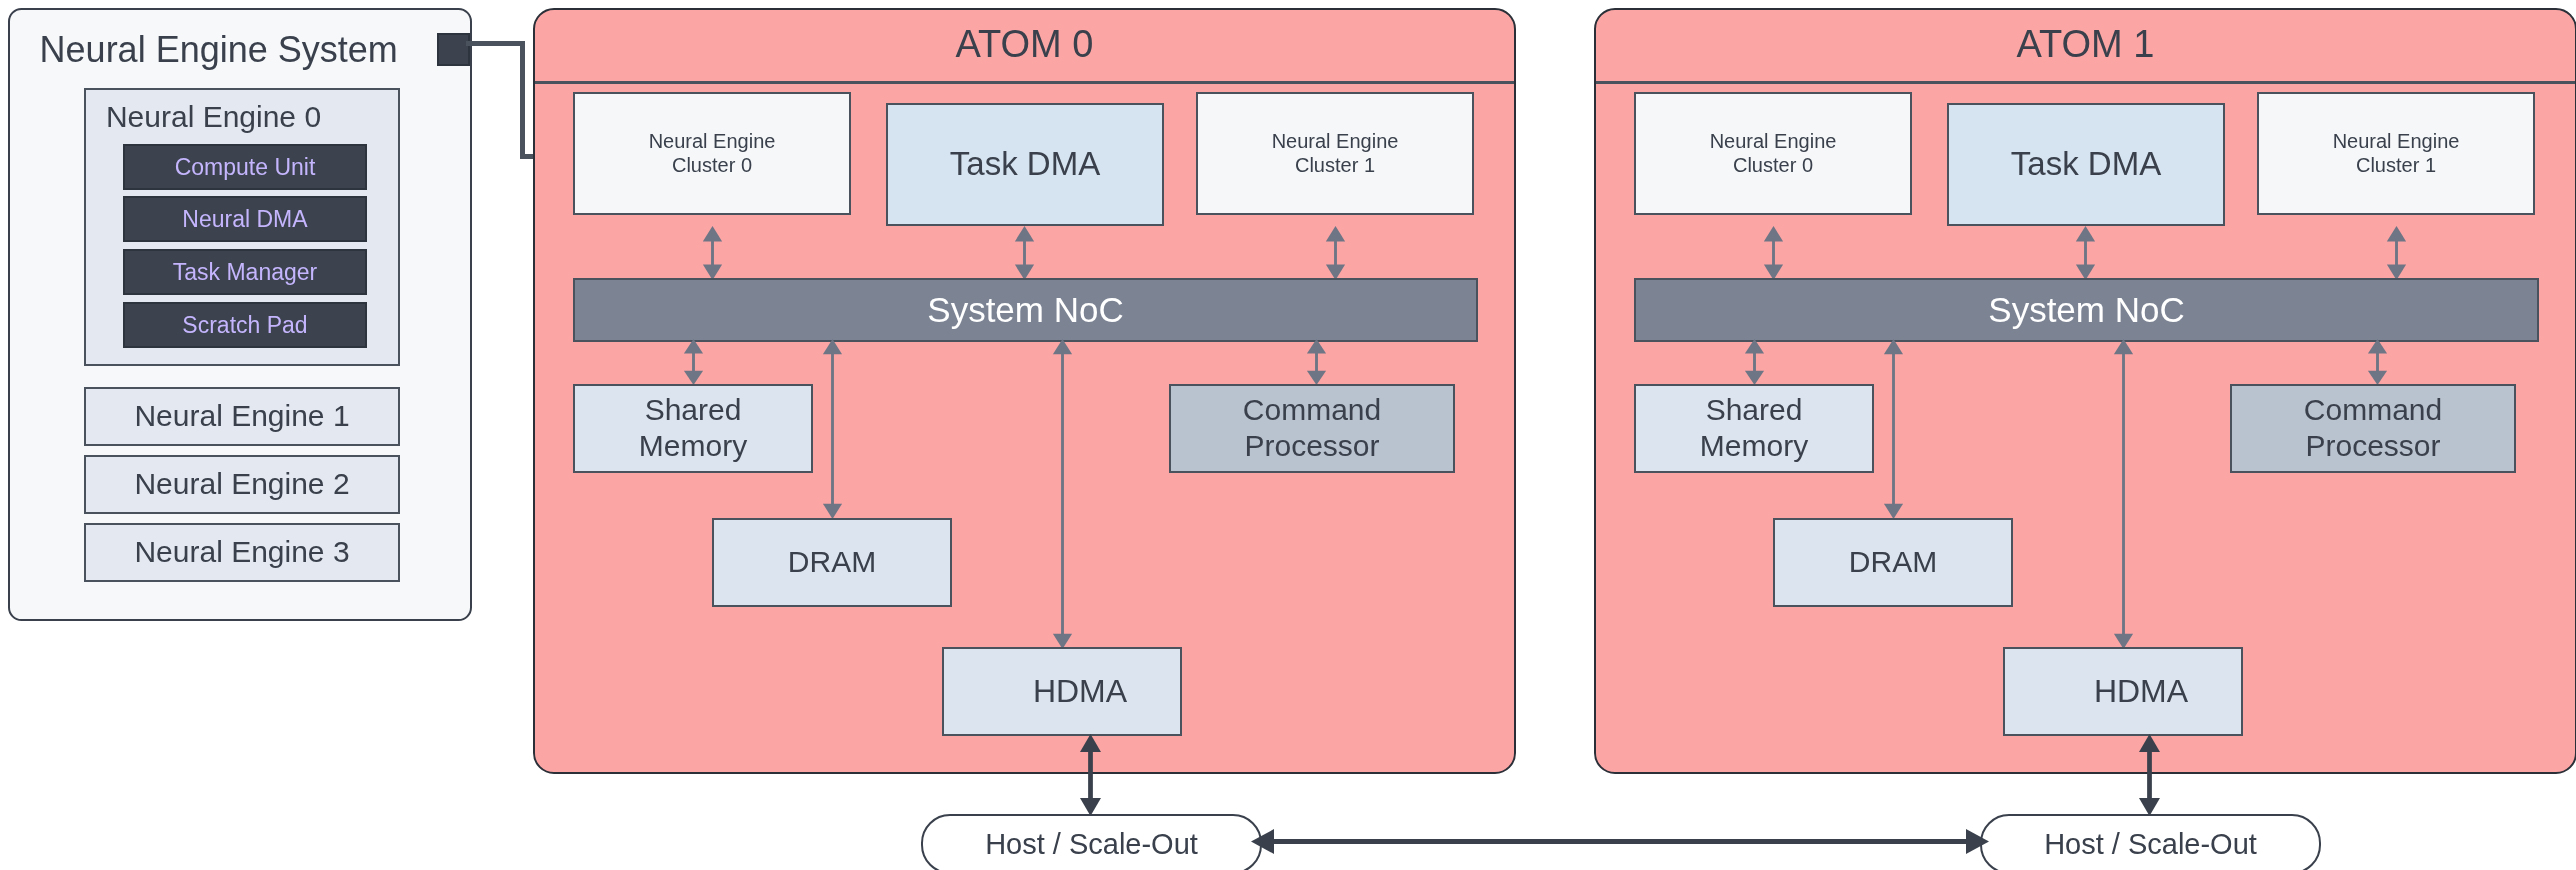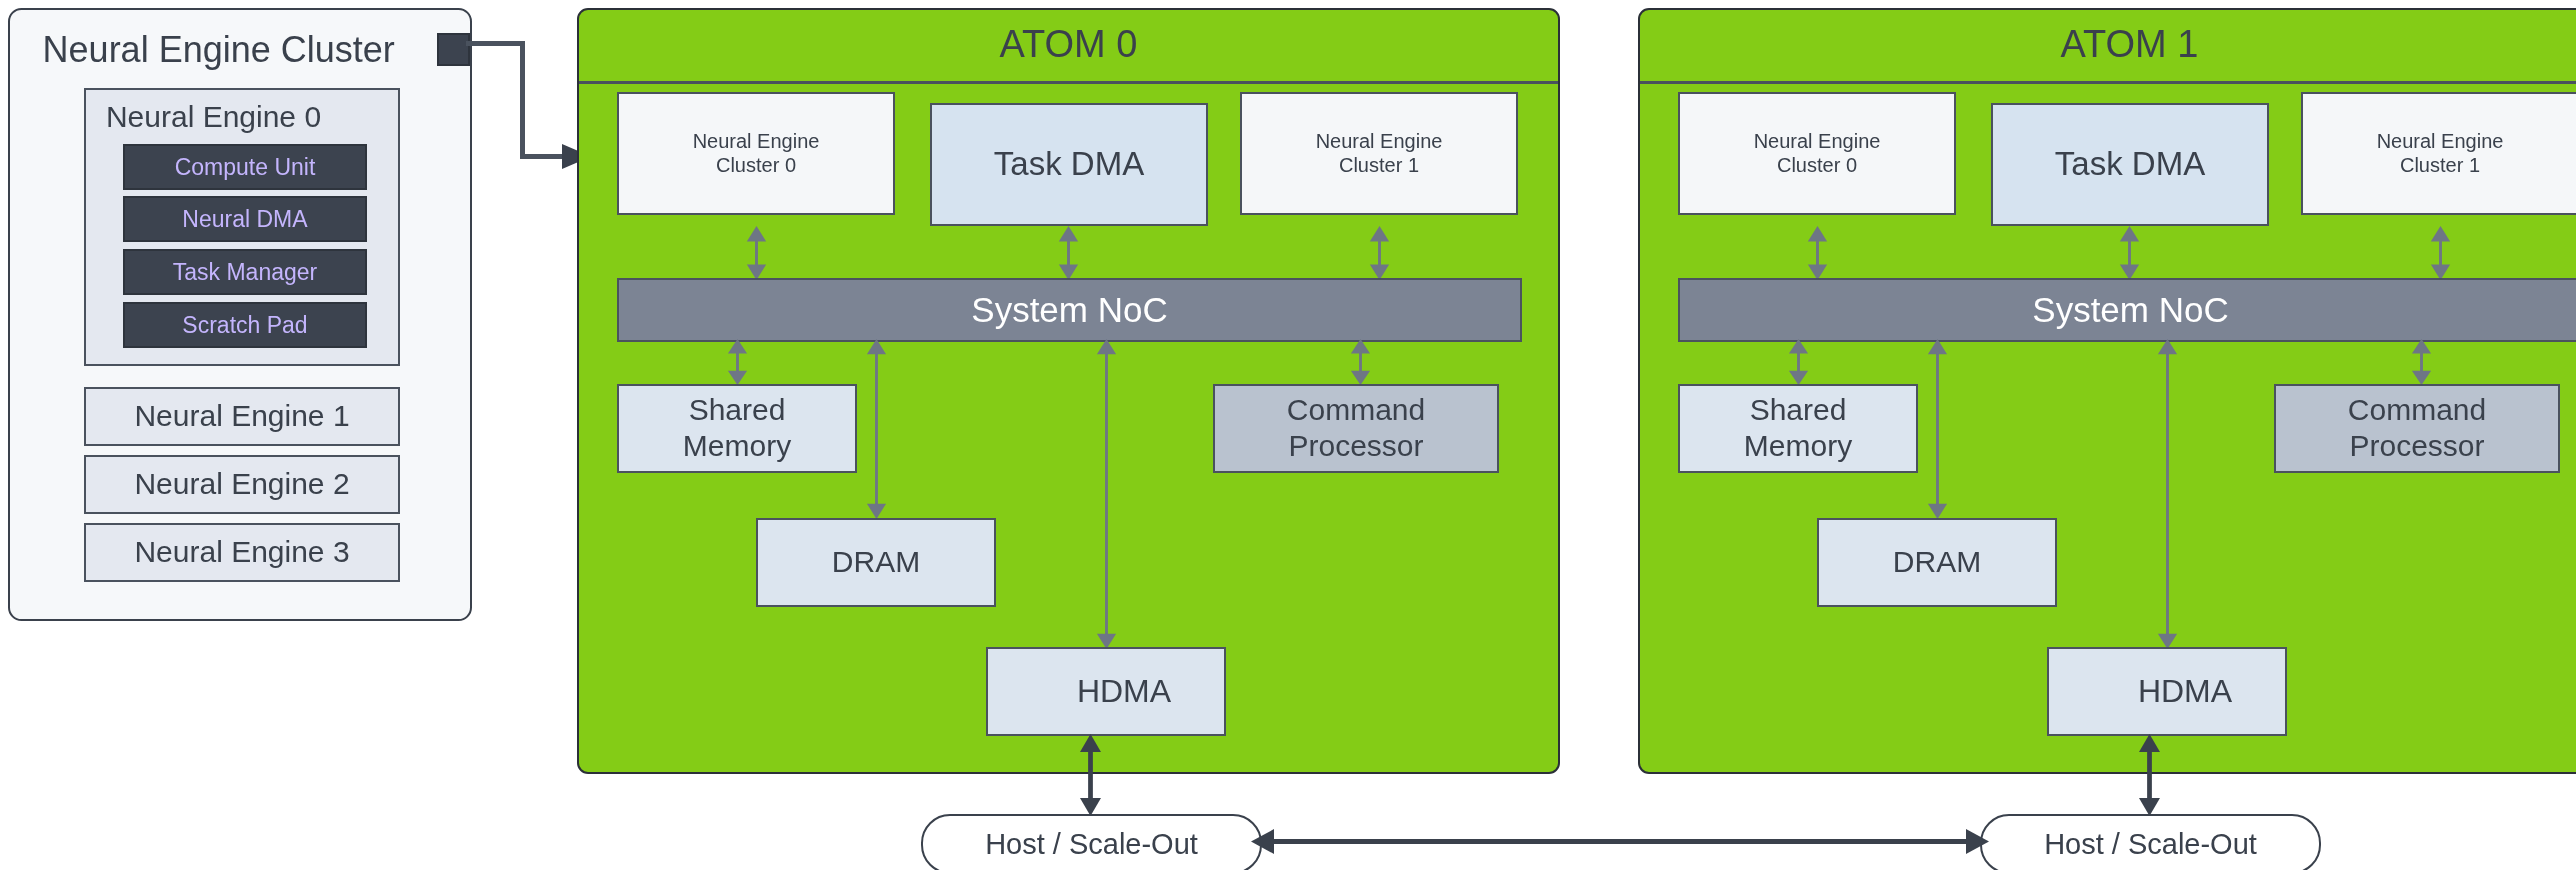--- a/index.html
+++ b/index.html
@@ -24,21 +24,21 @@
   #ne0-box{left:84px;top:88px;width:316px;height:278px;background:#e4e8f0;border:2.9px solid #4a525e;}
   #ne0-label{left:84px;top:100px;width:259px;font-size:30px;}
   .subchip{position:absolute;left:123px;width:240px;height:42px;background:#3c434f;border:2.9px solid #2e343d;
            color:#c4b5fd;font-size:23px;display:flex;align-items:center;justify-content:center;}
   .engine{left:84px;width:316px;height:59px;background:#e4e8f0;border:2.9px solid #4a525e;font-size:30px;}
 
   
   .wire{position:absolute;background:#4a525e;}
 
   
-  .atom{position:absolute;top:7.7px;width:979px;height:762px;background:#84cc16;border:2.9px solid #2b3038;border-radius:11px;margin-left:44px;}
+  .atom{position:absolute;top:7.7px;width:979px;height:762px;background:#fca5a5;border:2.9px solid #2b3038;border-radius:21px;}
   #atom0{left:533px;}
   #atom1{left:1594px;}
   .atom-title{position:absolute;left:0;top:13.4px;width:100%;text-align:center;font-size:38px;color:#3a414c;}
   .atom-divider{position:absolute;left:0;top:71px;width:100%;height:2.9px;background:#4a525e;}
 
   .noc{position:absolute;left:38px;top:268px;width:901px;height:60px;background:#7c8494;border:2.9px solid #4a525e;
        color:#ffffff;font-size:35px;display:flex;align-items:center;justify-content:center;}
 
   .necl{top:82px;width:278px;height:123px;background:#f5f7f9;font-size:20px;}
   .tdma{top:93px;width:278px;height:123px;background:#d6e3f0;font-size:33px;}
@@ -55,21 +55,21 @@
         display:flex;align-items:center;justify-content:center;font-size:29px;color:#3a414c;}
   #host0{left:921px;}
   #host1{left:1980px;}
 </style>
 </head>
 <body>
 
 <div class="stage">
 
   <div class="rbox" id="cluster-panel"></div>
-  <div class="title" id="cluster-title">Neural Engine Cluster</div>
+  <div class="title" id="cluster-title">Neural Engine System</div>
   <div id="cluster-tap"></div>
 
   <div class="sbox" id="ne0-box"></div>
   <div class="title" id="ne0-label">Neural Engine 0</div>
 
   <div class="subchip" style="top:144px">Compute Unit</div>
   <div class="subchip" style="top:196px">Neural DMA</div>
   <div class="subchip" style="top:249px">Task Manager</div>
   <div class="subchip" style="top:302px">Scratch Pad</div>
 

